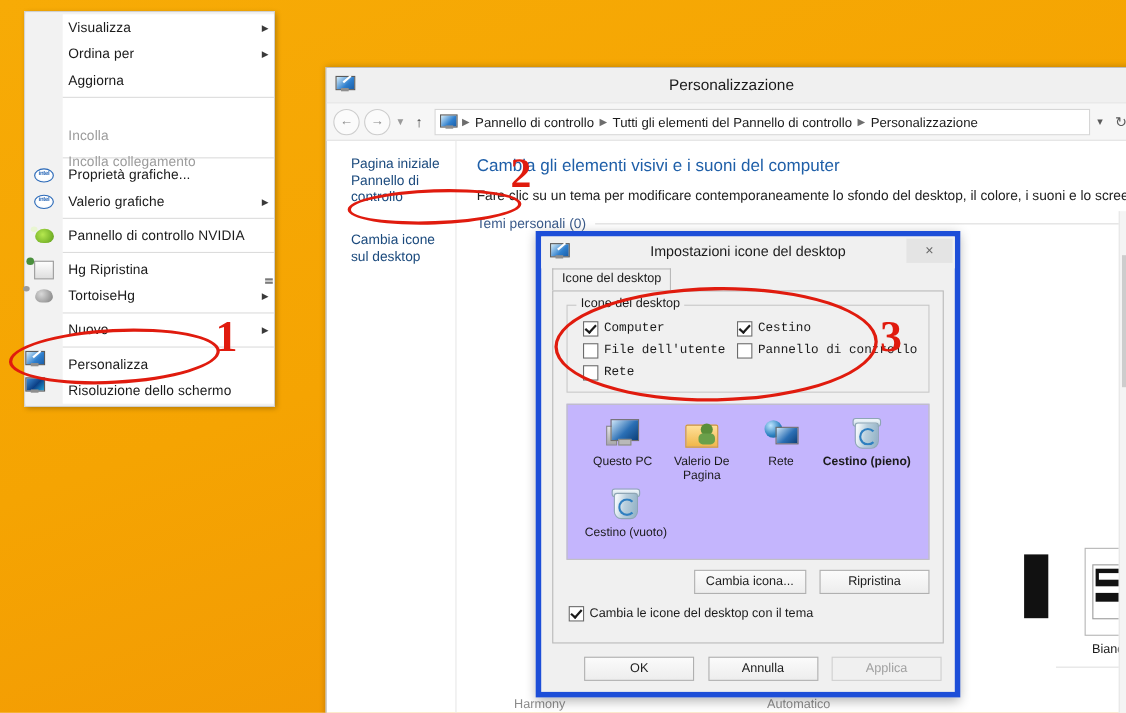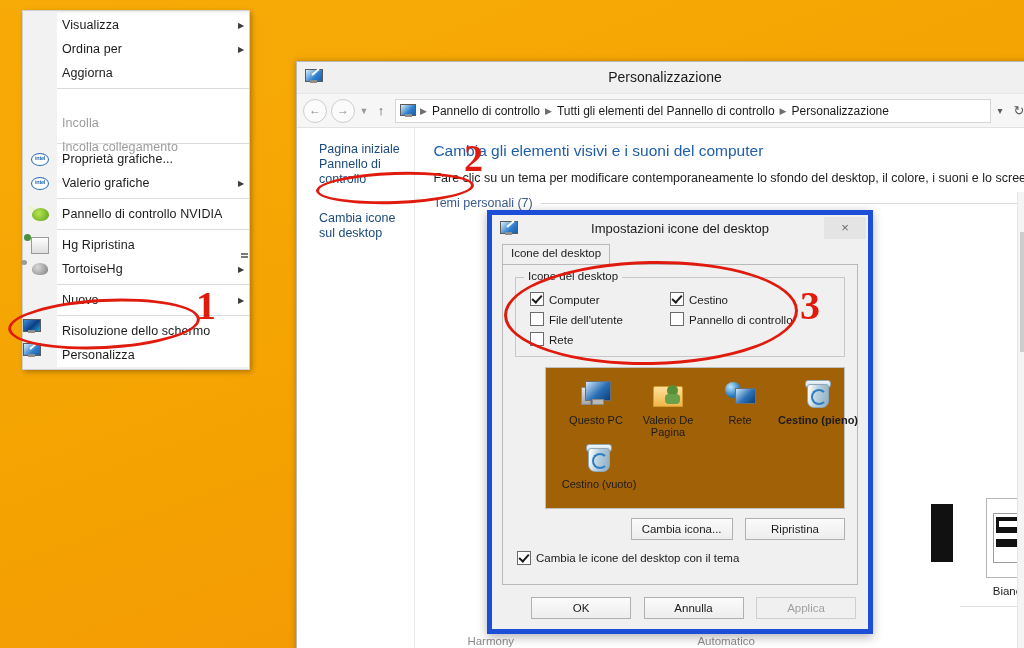--- a/index.html
+++ b/index.html
@@ -114,25 +114,25 @@
   #dlg-icon{position:absolute;left:8px;top:6px;}
   #dlg-close{position:absolute;right:2px;top:2px;width:42px;height:22px;background:#e4e4e4;
     color:#6a6a6a;font-size:13px;line-height:22px;text-align:center;}
   #dlg-tabstrip{height:20px;position:relative;margin-left:10px;}
   #dlg-tab{position:absolute;left:0;top:0;height:20px;padding:2px 8px 0 8px;background:#f0f0f0;
     border:1px solid #b9b9b9;border-bottom:none;font-size:11.5px;color:#1b1b1b;box-sizing:border-box;}
   #dlg-page{position:absolute;left:10px;right:10px;top:49px;bottom:44px;border:1px solid #b9b9b9;background:#f0f0f0;}
   .grpbox{position:absolute;border:1px solid #c8c8c8;}
   #grp-icons{left:12px;top:12px;right:12px;height:78px;}
   #grp-icons .legend{position:absolute;left:8px;top:-8px;background:#f0f0f0;padding:0 4px;font-size:11.5px;color:#1b1b1b;}
-  .chk-row{position:absolute;display:flex;align-items:flex-end;font-size:11.5px;color:#1b1b1b;}
+  .chk-row{position:absolute;display:flex;align-items:flex-start;font-size:11.5px;color:#1b1b1b;font-family:Liberation Mono, monospace;}
   .cbox{width:12px;height:12px;border:1px solid #6b6b6b;background:#fff;margin-right:5px;position:relative;}
   .cbox.checked:after{content:"";position:absolute;left:3px;top:0px;width:4px;height:8px;
     border:solid #1b1b1b;border-width:0 2px 2px 0;transform:rotate(42deg);}
-  #preview-box{position:absolute;left:12px;top:102px;right:12px;height:140px;background:#a16207;border:1px solid #c0c0c0;margin-left:30px;}
+  #preview-box{position:absolute;left:12px;top:102px;right:12px;height:140px;background:#c4b5fd;border:1px solid #c0c0c0;}
   .dicon{position:absolute;width:68px;text-align:center;font-size:11px;color:#1b1b1b;line-height:12px;}
   .dicon .glyph{height:34px;margin-bottom:2px;position:relative;}
   .pcico{width:30px;height:26px;position:absolute;left:19px;top:3px;}
   .pcico .m{position:absolute;left:4px;top:0;width:24px;height:18px;border:1px solid #6f6f6f;background:linear-gradient(135deg,#cfe7f8,#2b6fb5 55%,#0d3f78);}
   .pcico .b{position:absolute;left:11px;top:18px;width:10px;height:4px;background:#b9b9b9;border:1px solid #8a8a8a;}
   .pcico .t{position:absolute;left:0;top:6px;width:8px;height:16px;background:linear-gradient(#e4e4e4,#a8a8a8);border:1px solid #8a8a8a;}
   .folderico{width:30px;height:24px;position:absolute;left:19px;top:5px;}
   .folderico .f{position:absolute;left:0;top:3px;width:28px;height:19px;background:linear-gradient(#ffe099,#f0b64a);border:1px solid #d59a2e;border-radius:2px 2px 0 0;}
   .folderico .p{position:absolute;left:14px;top:2px;width:11px;height:11px;border-radius:50%;background:#5a8f3a;}
   .folderico .p2{position:absolute;left:12px;top:11px;width:15px;height:10px;border-radius:4px;background:#6aa04a;}
@@ -249,38 +249,38 @@
       <div class="cm-row">
         <div class="cm-iconcol"></div>
         <div class="cm-label">Nuovo</div>
         <div class="cm-arrow">▶</div>
       </div>
 
       <div class="cm-sep"></div>
 
       <div class="cm-row">
         <div class="cm-iconcol">
-          <div class="ic-monitor">
-              <div class="scr"></div>
-              <div class="base"></div>
-            </div>
-        </div>
-        <div class="cm-label">Risoluzione dello schermo</div>
-        <div class="cm-arrow"></div>
-      </div>
-
-      <div class="cm-row">
-        <div class="cm-iconcol">
           <div class="ic-monitor pen">
               <div class="scr"></div>
               <div class="pn"></div>
               <div class="base"></div>
             </div>
         </div>
         <div class="cm-label">Personalizza</div>
+        <div class="cm-arrow"></div>
+      </div>
+
+      <div class="cm-row">
+        <div class="cm-iconcol">
+          <div class="ic-monitor">
+              <div class="scr"></div>
+              <div class="base"></div>
+            </div>
+        </div>
+        <div class="cm-label">Risoluzione dello schermo</div>
         <div class="cm-arrow"></div>
       </div>
 
     </div>
   </div>
 </div>
 
 <div class="abs" id="personalization-window">
 
   <div id="pz-titlebar">
@@ -322,21 +322,21 @@
       <div class="side-link">Pagina iniziale Pannello di controllo</div>
       <div class="side-link" style="margin-top:24px;margin-bottom:6px;">Cambia icone sul desktop</div>
 
     </div>
 
     <div id="pz-main">
       <div id="pz-heading">Cambia gli elementi visivi e i suoni del computer</div>
       <div id="pz-sub">Fare clic su un tema per modificare contemporaneamente lo sfondo del desktop, il colore, i suoni e lo screen</div>
 
       <div class="grp-header">
-        <span>Temi personali (7)</span>
+        <span>Temi personali (0)</span>
         <span class="ln"></span>
       </div>
 
       <div id="theme-hc">
         <div id="hc-thumb">
           <div class="blk"></div>
           <div class="inner">
             <div class="bar1"></div>
             <div class="bar2"></div>
           </div>

